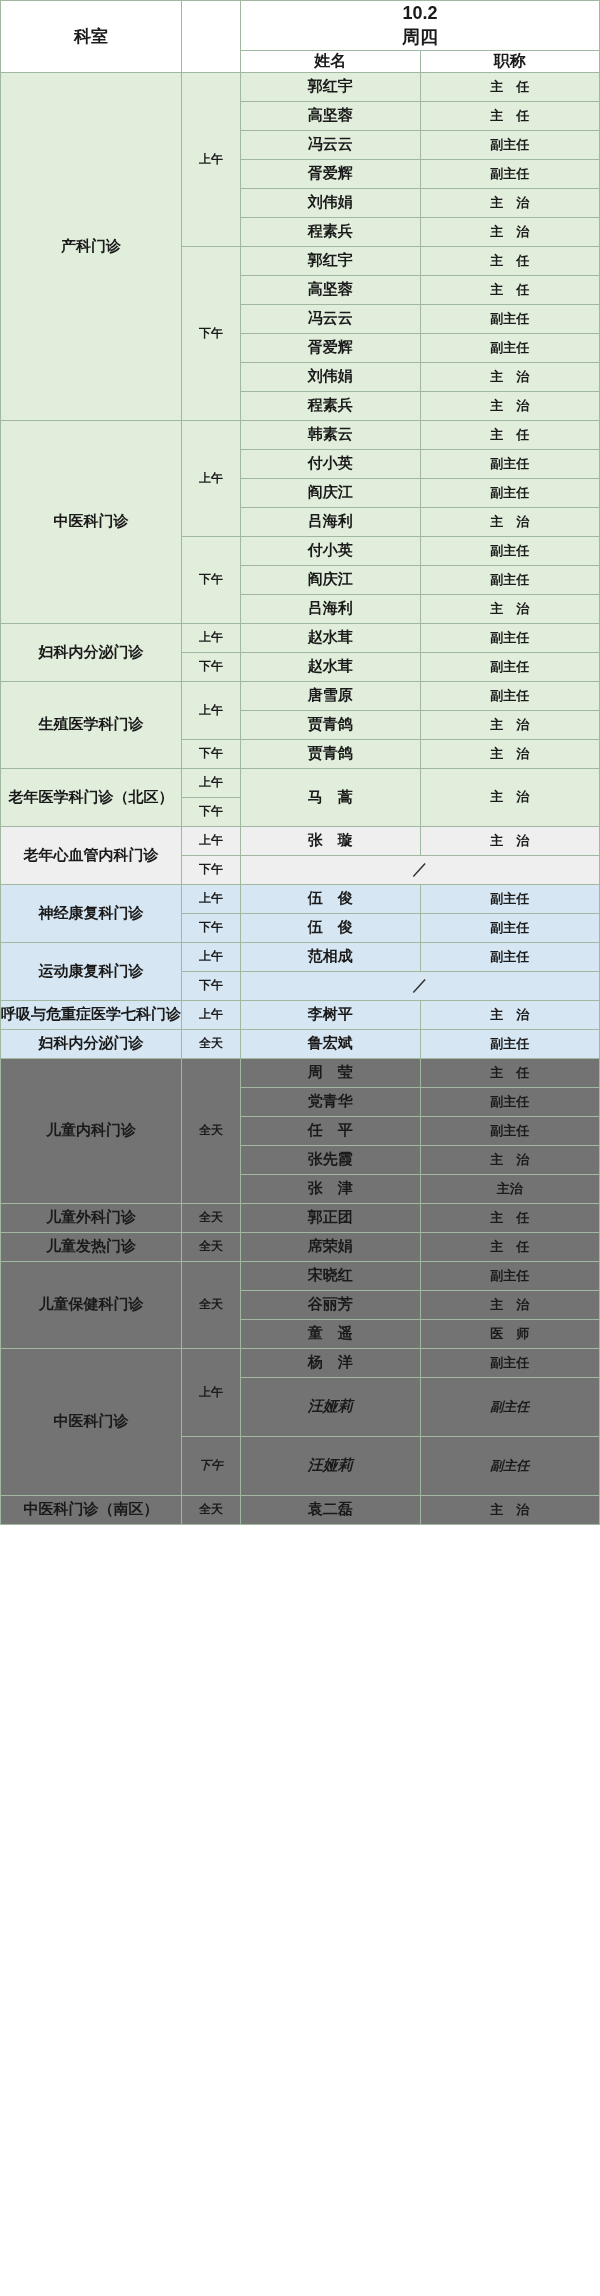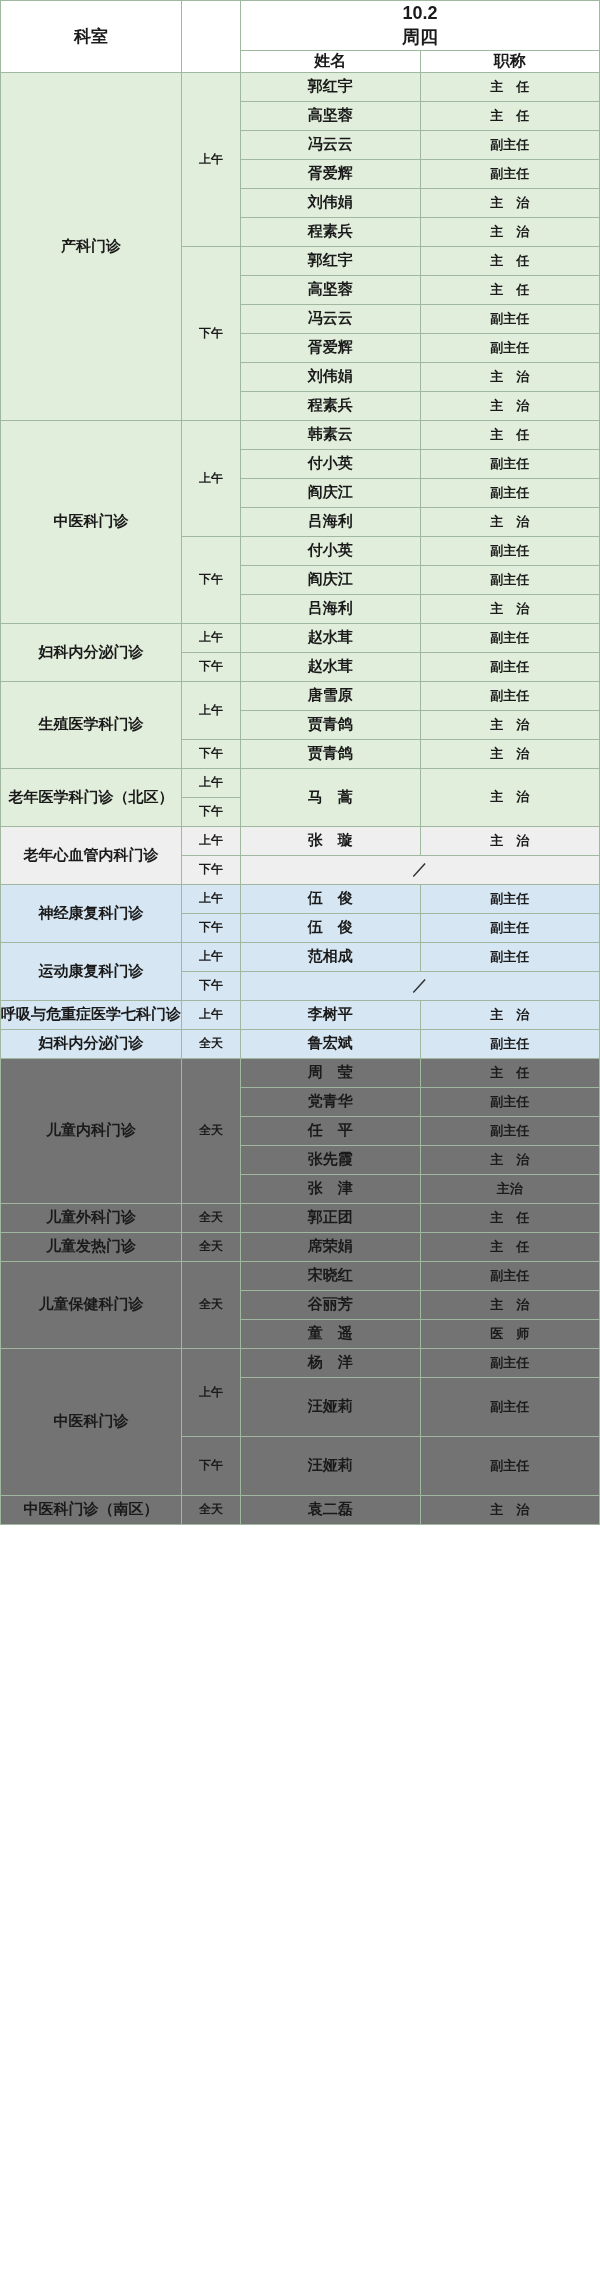--- a/index.html
+++ b/index.html
@@ -13,21 +13,21 @@
   .title{width:177px;font-size:13px;}
   .hdr{background:#ffffff;font-size:17px;}
   .hdr-date{font-size:18px;line-height:1.35;}
   .hdr-sub{font-size:16px;}
   .row{height:29px;}
   .green{background:#e2eedc;}
   .blue{background:#d6e6f2;}
   .gray{background:#efefef;}
   .white{background:#737373;}
   .slash{font-size:15px;color:#333;}
-  .tall2{height:58px;}
+  .tall2{height:58px;font-style:italic;}
 </style>
 </head>
 <body>
 
 <div id="sheet">
   <table>
     <thead>
       <tr>
         <td class="dept hdr" rowspan="2">科室</td>
         <td class="period hdr" rowspan="2"></td>

